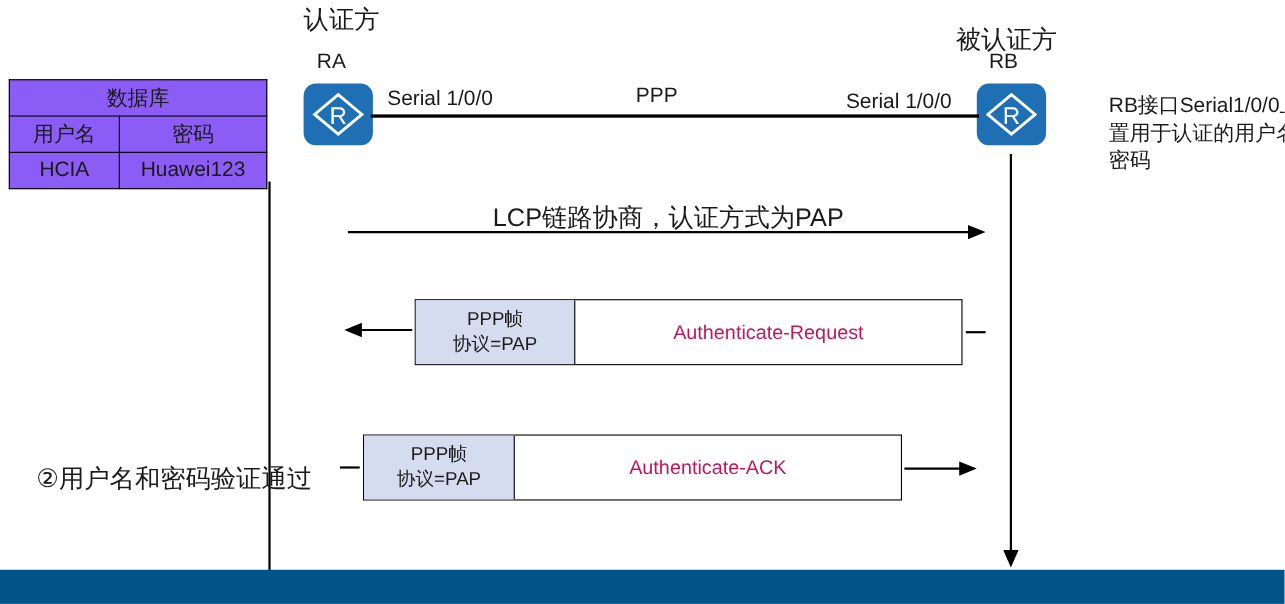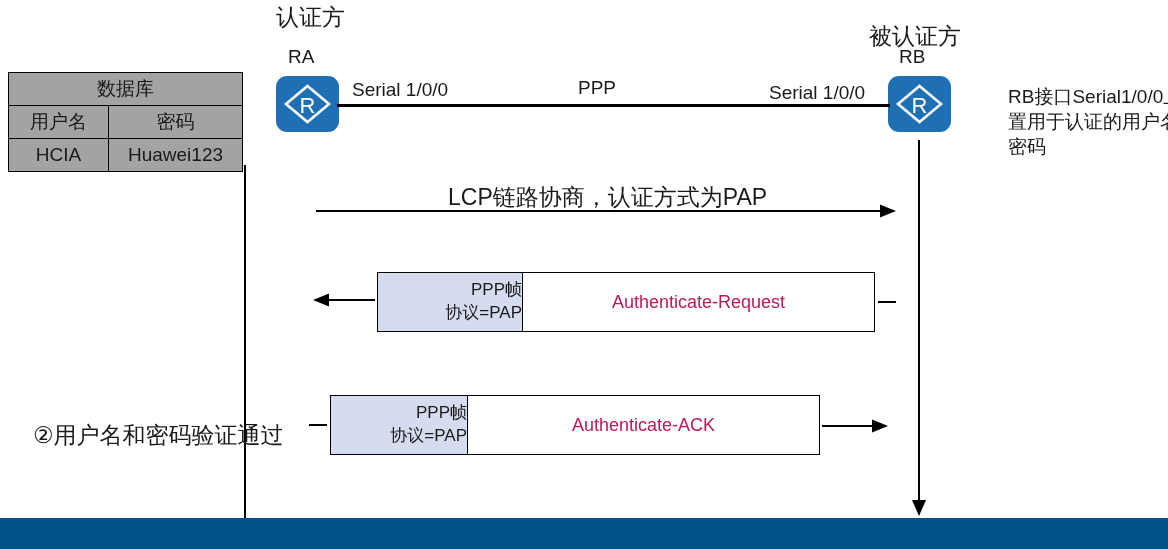--- a/index.html
+++ b/index.html
@@ -20,21 +20,21 @@
   }
   .abs { position: absolute; }
 
   
   .db-table {
     left: 8px;
     top: 72px;
     width: 235px;
     border-collapse: collapse;
     border: 1.5px solid #000;
-    background: #a3a3a3;
+    background: #8b5cf6;
   }
   .db-table td {
     border: 1.5px solid #000;
     text-align: center;
     font-size: 19px;
     height: 30px;
     padding: 1px 2px;
     color: #1a1a1a;
     white-space: nowrap;
   }
@@ -85,21 +85,21 @@
     border: 1.5px solid #000;
     background: #ffffff;
     height: 60px;
     box-sizing: border-box;
   }
   .pkt-proto {
     background: #d6dcef;
     border-right: 1.5px solid #000;
     display: flex;
     flex-direction: column;
-    align-items: flex-end;
+    align-items: center;
     justify-content: center;
     font-size: 17px;
     color: #1a1a1a;
     line-height: 1.35;
     box-sizing: border-box;
   }
   .pkt-body {
     flex: 1;
     display: flex;
     flex-direction: column;

